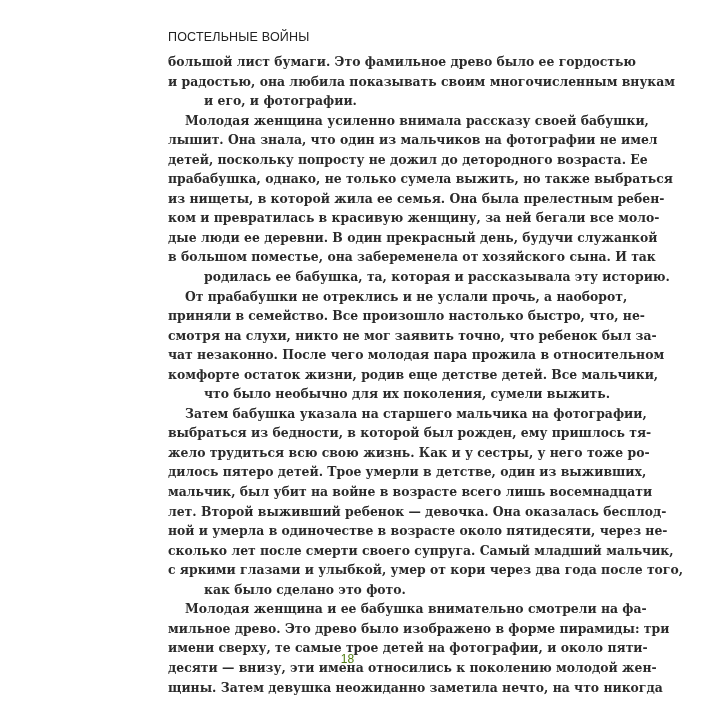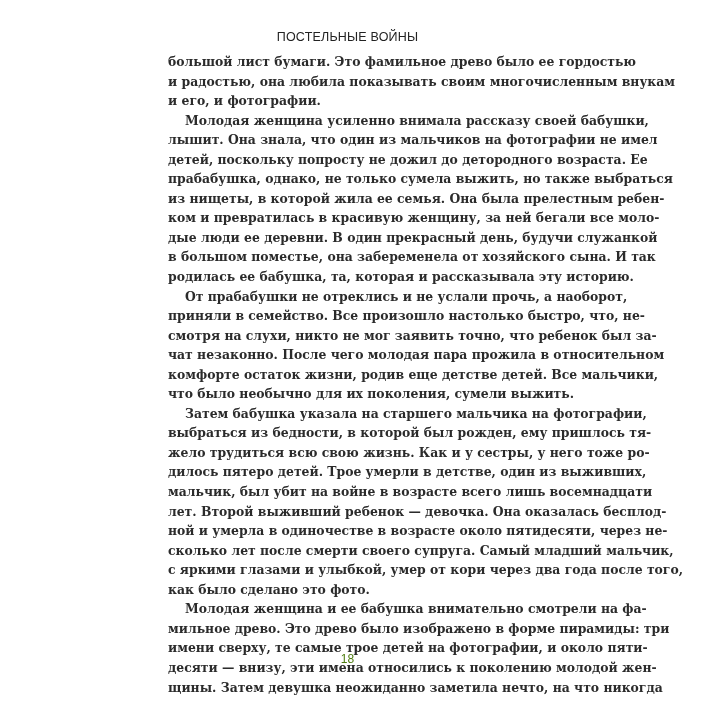--- a/index.html
+++ b/index.html
@@ -18,21 +18,20 @@
       position: absolute;
       left: 0; top: 0;
       width: 720px; height: 720px;
       background: #ffffff;
     }
     .running-head {
       position: absolute;
       left: 168px;
       width: 359px;
       top: 30px;
-      text-align: center;
       font-family: "Liberation Sans", sans-serif;
       font-size: 12.5px;
       letter-spacing: 0.2px;
       color: #222;
     }
     .text-block {
       position: absolute;
       left: 168px;
       top: 52px;
       width: 359px;
@@ -45,20 +44,21 @@
       display: block;
       white-space: nowrap;
       text-align: justify;
       text-align-last: justify;
       height: 19.55px;
       overflow: visible;
       font-weight: bold;
     }
     .line.last {
       text-align-last: left;
+      margin-left: 36px;
     }
     .line.indent {
       padding-left: 17px;
     }
     .page-number {
       position: absolute;
       left: 168px;
       width: 359px;
       top: 652px;
       text-align: center;

